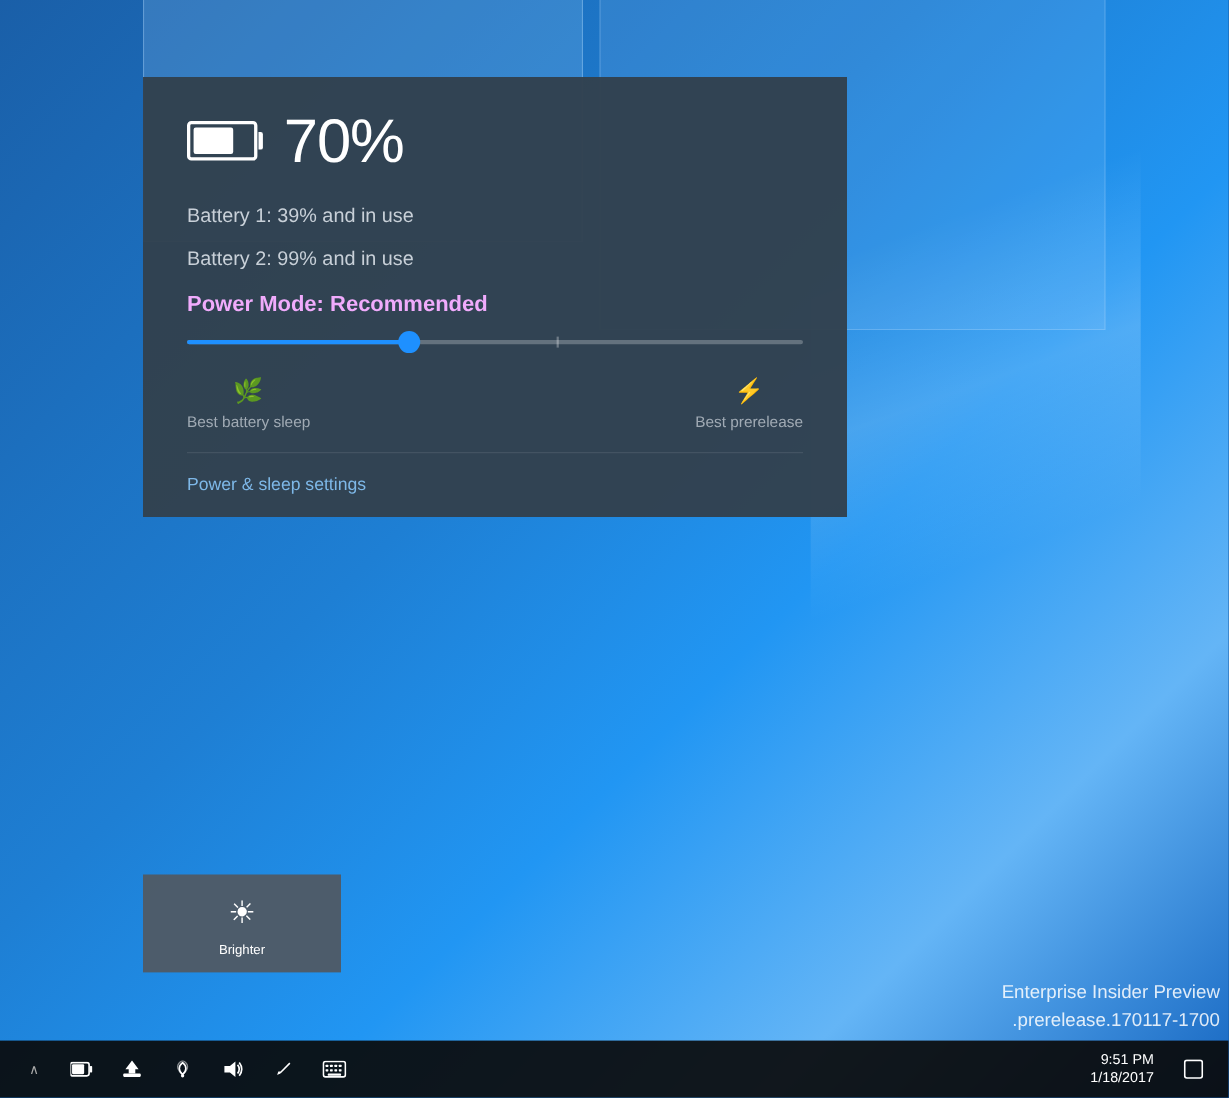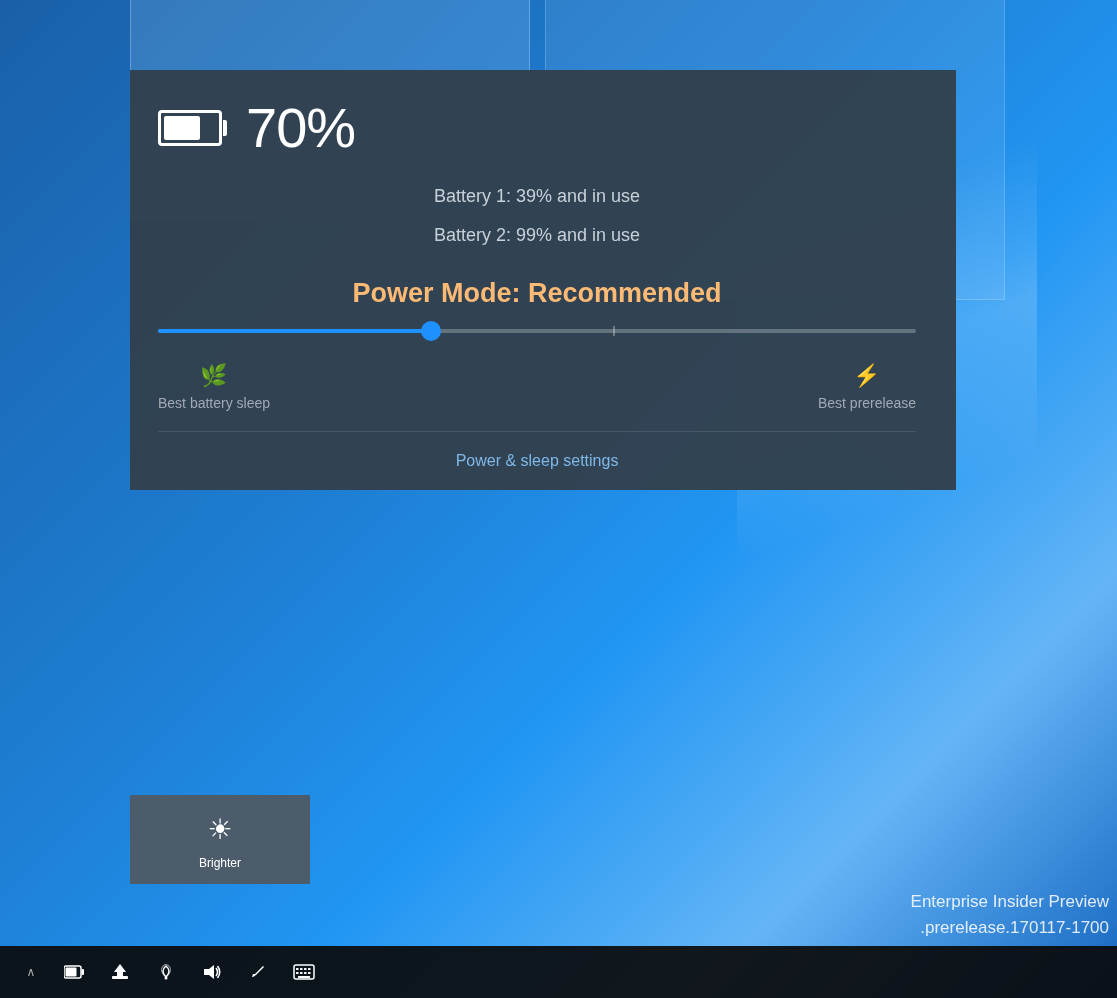--- a/index.html
+++ b/index.html
@@ -51,26 +51,25 @@
       height: 700px;
       background: linear-gradient(160deg, transparent 30%, rgba(255,255,255,0.18) 50%, transparent 70%);
       pointer-events: none;
     }
 
     
     .battery-panel {
       position: absolute;
       top: 70px;
       left: 130px;
-      width: 826px;
+      width: 640px;
       background: rgba(50, 65, 78, 0.97);
       color: #ffffff;
-      padding: 30px 40px 20px 28px;
+      padding: 30px 40px 20px 40px;
       z-index: 10;
-      text-align: center;
     }
 
     .battery-header {
       display: flex;
       align-items: center;
       gap: 24px;
       margin-bottom: 30px;
     }
 
     .battery-icon {
@@ -109,24 +108,24 @@
     }
 
     .battery-detail {
       font-size: 18px;
       color: #c8d0d8;
       margin-bottom: 18px;
       font-weight: 300;
     }
 
     .power-mode-label {
-      font-size: 27px;
+      font-size: 20px;
       font-weight: 600;
-      color: #fdba74;
-      margin-top: 32px;
+      color: #f0abfc;
+      margin-top: 20px;
       margin-bottom: 20px;
     }
 
     .slider-container {
       position: relative;
       margin: 10px 0 30px 0;
     }
 
     .slider-track {
       width: 100%;
@@ -450,13 +449,24 @@
           <rect x="3" y="8" width="2.5" height="2" rx="0.5" fill="white"></rect>
           <rect x="7" y="8" width="2.5" height="2" rx="0.5" fill="white"></rect>
           <rect x="11" y="8" width="2.5" height="2" rx="0.5" fill="white"></rect>
           <rect x="15" y="8" width="2.5" height="2" rx="0.5" fill="white"></rect>
           <rect x="5" y="12" width="12" height="2" rx="0.5" fill="white"></rect>
         </svg>
       </div>
     </div>
   </div>
 
+  <div class="taskbar-right">
+    <div class="clock-area">
+      <span class="clock-time">9:51 PM</span>
+      <span class="clock-date">1/18/2017</span>
+    </div>
+    <div class="notification-icon">
+      <svg width="18" height="18" viewBox="0 0 18 18" fill="none">
+        <rect x="1" y="1" width="16" height="16" rx="2" stroke="white" stroke-width="1.5" fill="none"></rect>
+      </svg>
+    </div>
+  </div>
 </div>
 
 </body></html>

